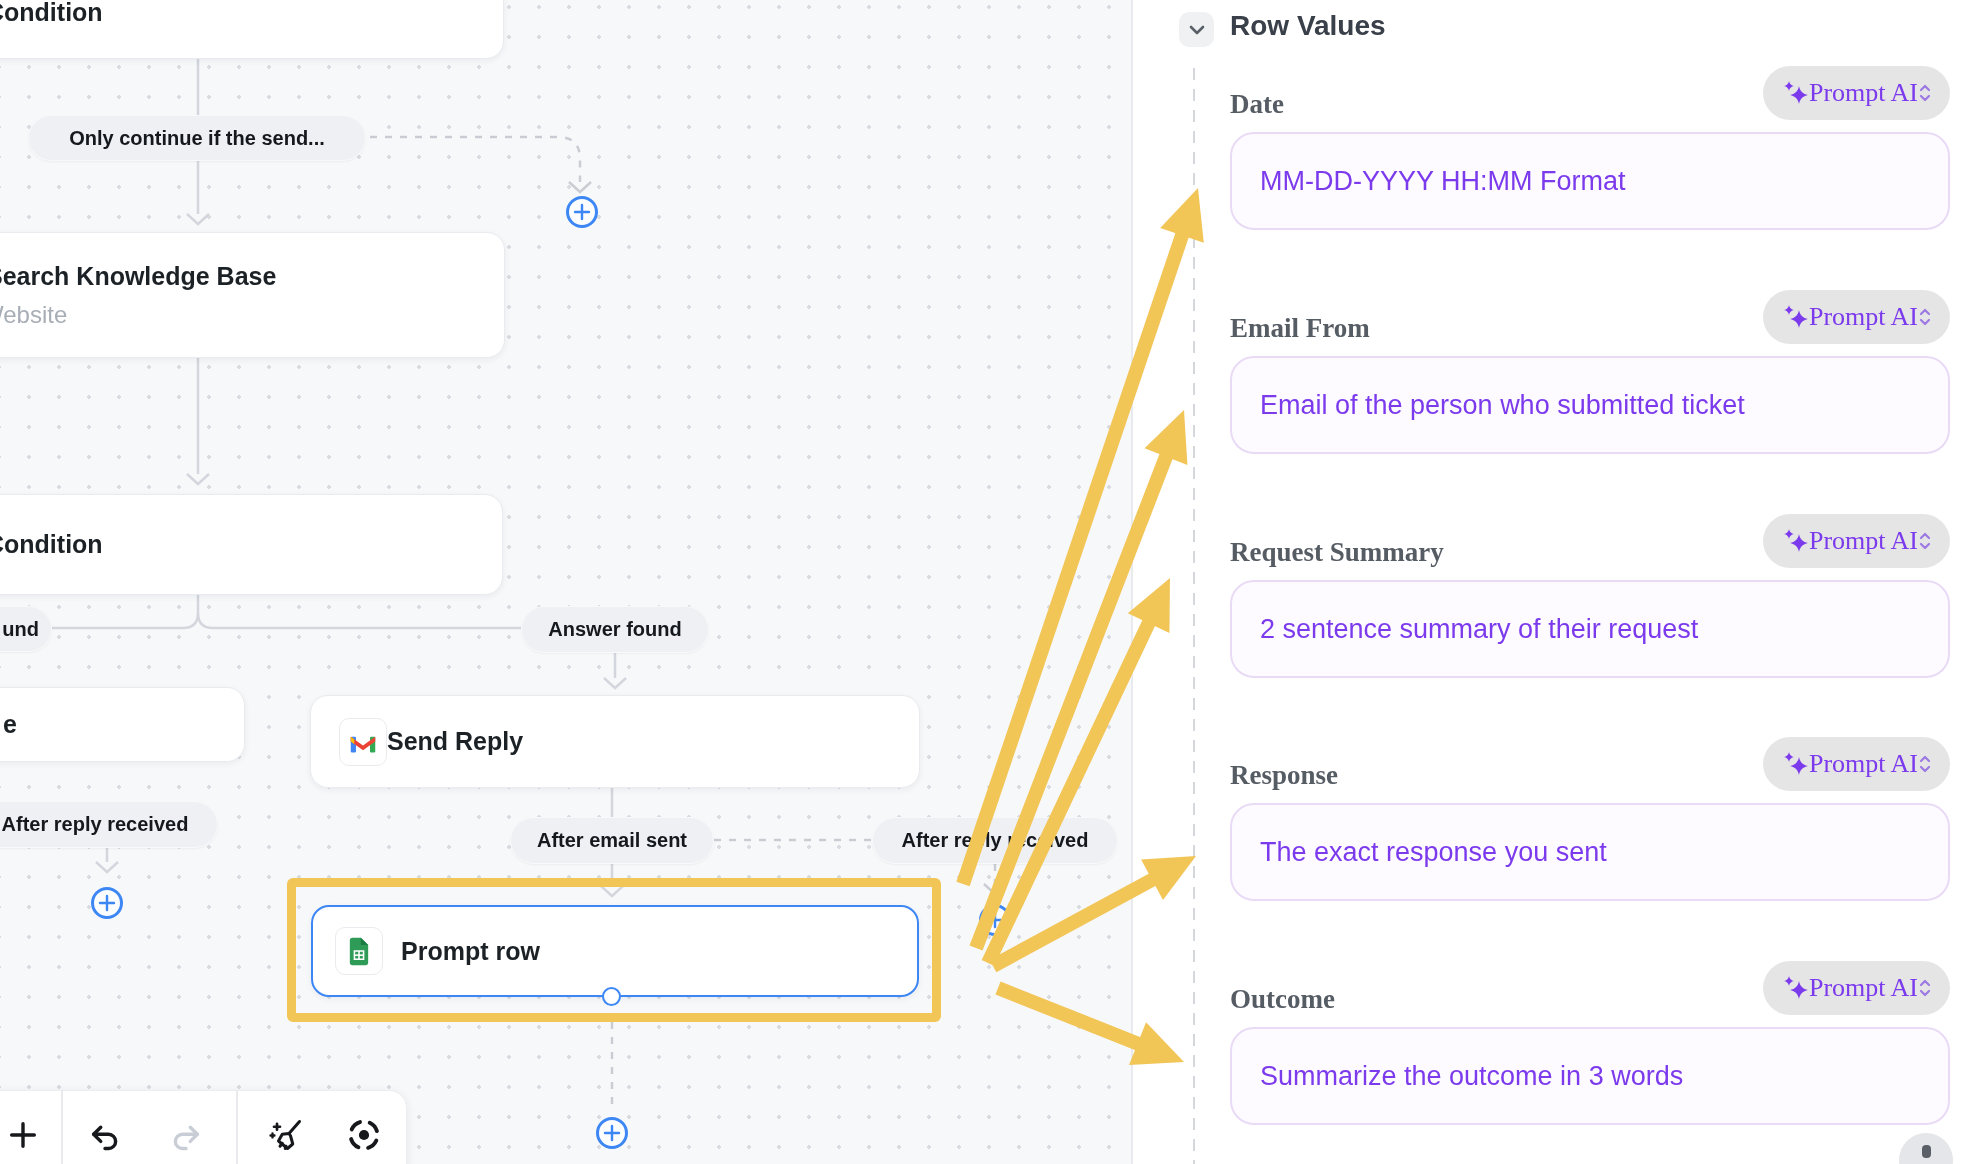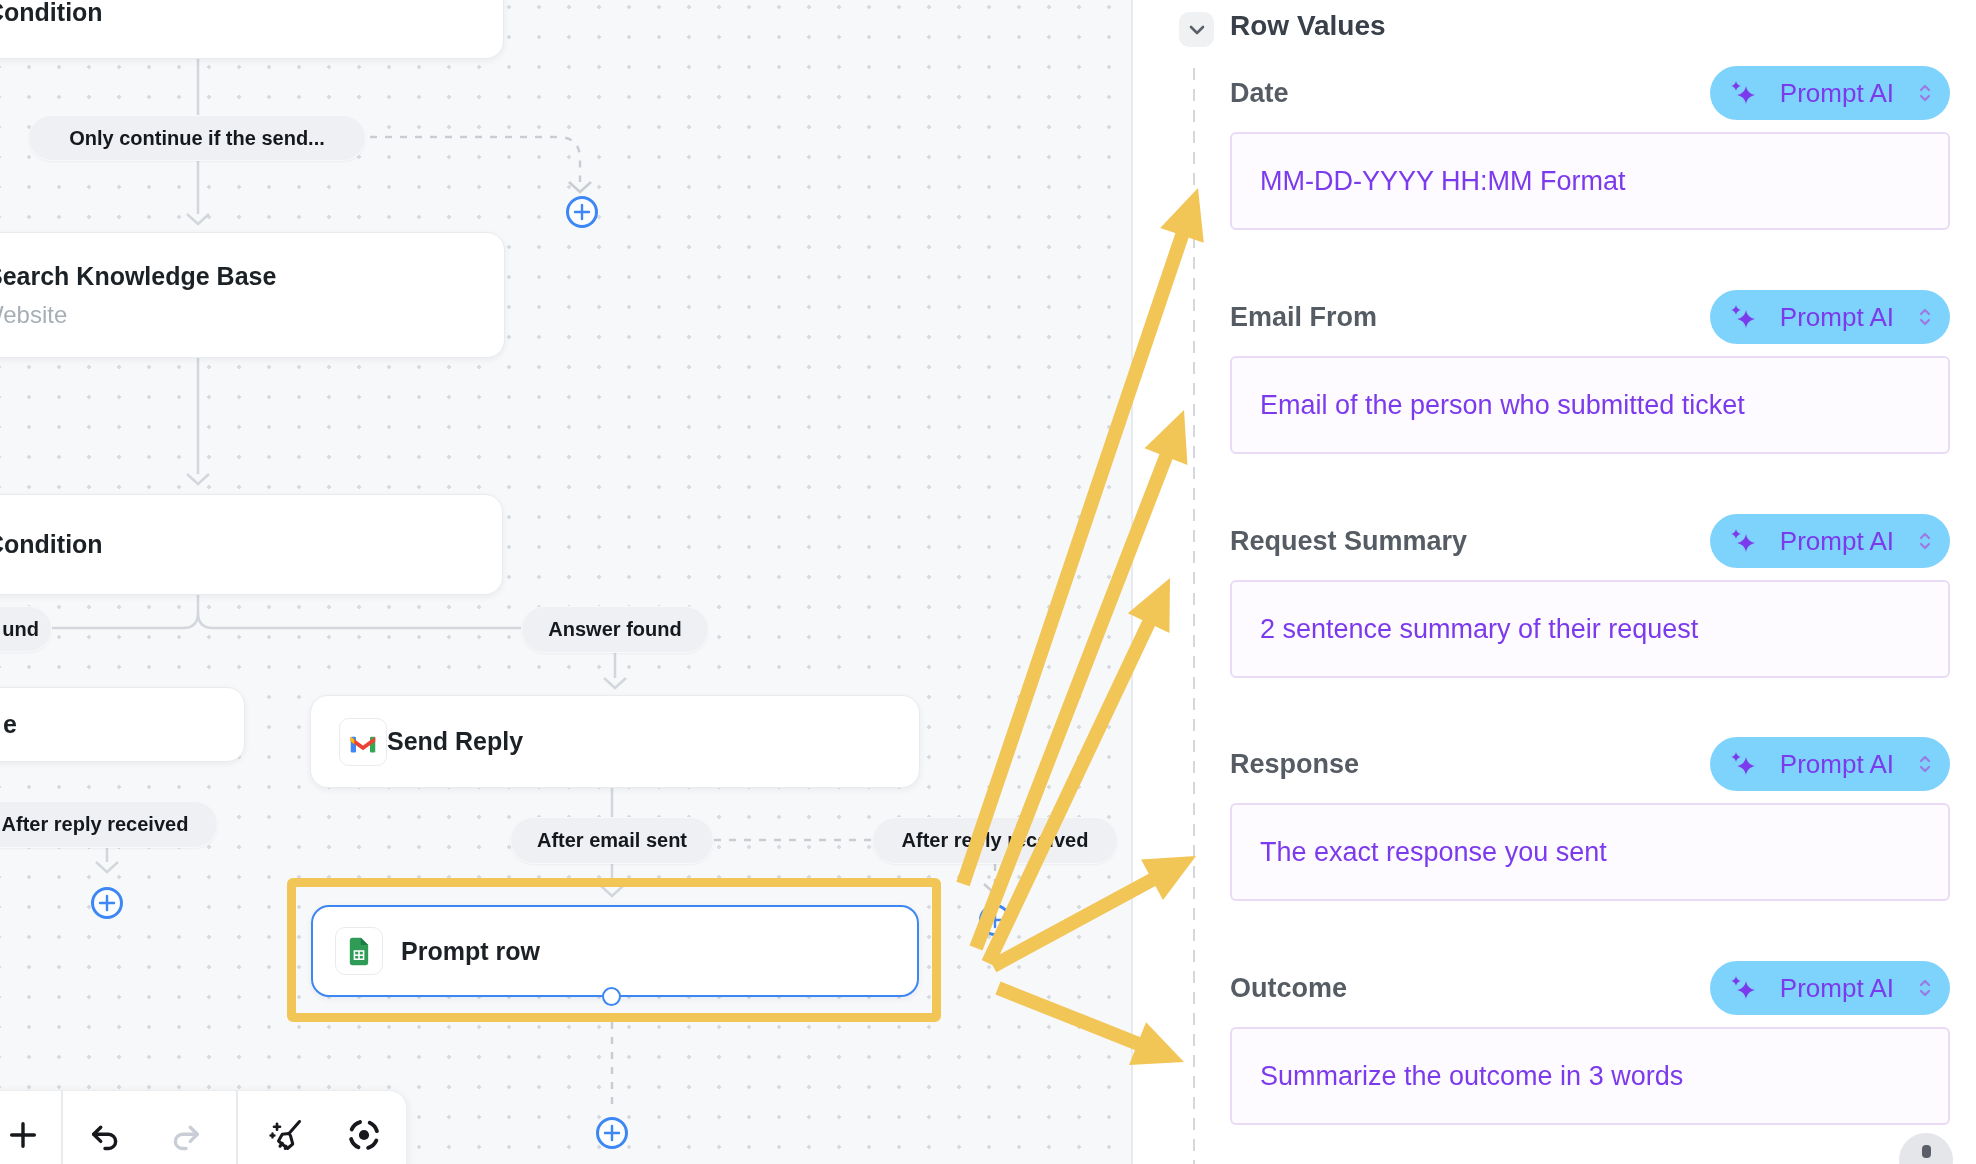--- a/index.html
+++ b/index.html
@@ -46,27 +46,27 @@
 
   
   #panel { position:absolute; left:1131px; top:0; width:849px; height:1164px;
            background:#fff; border-left:2px solid #E8EAED; z-index:5; }
   #collapse-btn { position:absolute; left:46px; top:12px; width:35px; height:35px;
                   background:#F0F1F3; border-radius:10px; display:flex; align-items:center;
                   justify-content:center; }
   #panel-title { position:absolute; left:97px; top:10px; font-size:28px; font-weight:700;
                  color:#3A4049; }
   .field-group { position:absolute; left:97px; width:720px; }
-  .field-head { height:54px; display:flex; align-items:center; justify-content:space-between; }
+  .field-head { height:54px; display:flex; align-items:flex-end; justify-content:space-between;font-family:Liberation Serif, serif; }
   .field-label { font-size:27px; font-weight:600; color:#565C64; }
-  .ai-badge { height:54px; display:inline-flex; align-items:center; gap:24px;
-              padding:0 18px 0 20px; background:#7dd3fc; border-radius:27px; }
+  .ai-badge { height:54px; display:inline-flex; align-items:center; gap:0;
+              padding:0 18px 0 20px; background:#e5e5e5; border-radius:27px; }
   .ai-badge .ai-text { font-size:26px; font-weight:500; color:#7C3AED; }
   .value-box { margin-top:12px; width:720px; height:98px; background:#FDFBFF;
-               border:2px solid #E9DBF6; border-radius:6px; display:flex; align-items:center;
+               border:2px solid #E9DBF6; border-radius:24px; display:flex; align-items:center;
                padding-left:28px; }
   .value-text { font-size:27px; color:#7C3AED; white-space:nowrap; }
   #scroll-knob { position:absolute; left:766px; top:1133px; width:54px; height:54px;
                  border-radius:50%; background:#E4E6E9; }
   #scroll-knob:after { content:""; position:absolute; left:23px; top:12px; width:9px;
                        height:13px; border-radius:4px; background:#5B6068; }
 
   
   #annotations { z-index:9; }
 </style>

